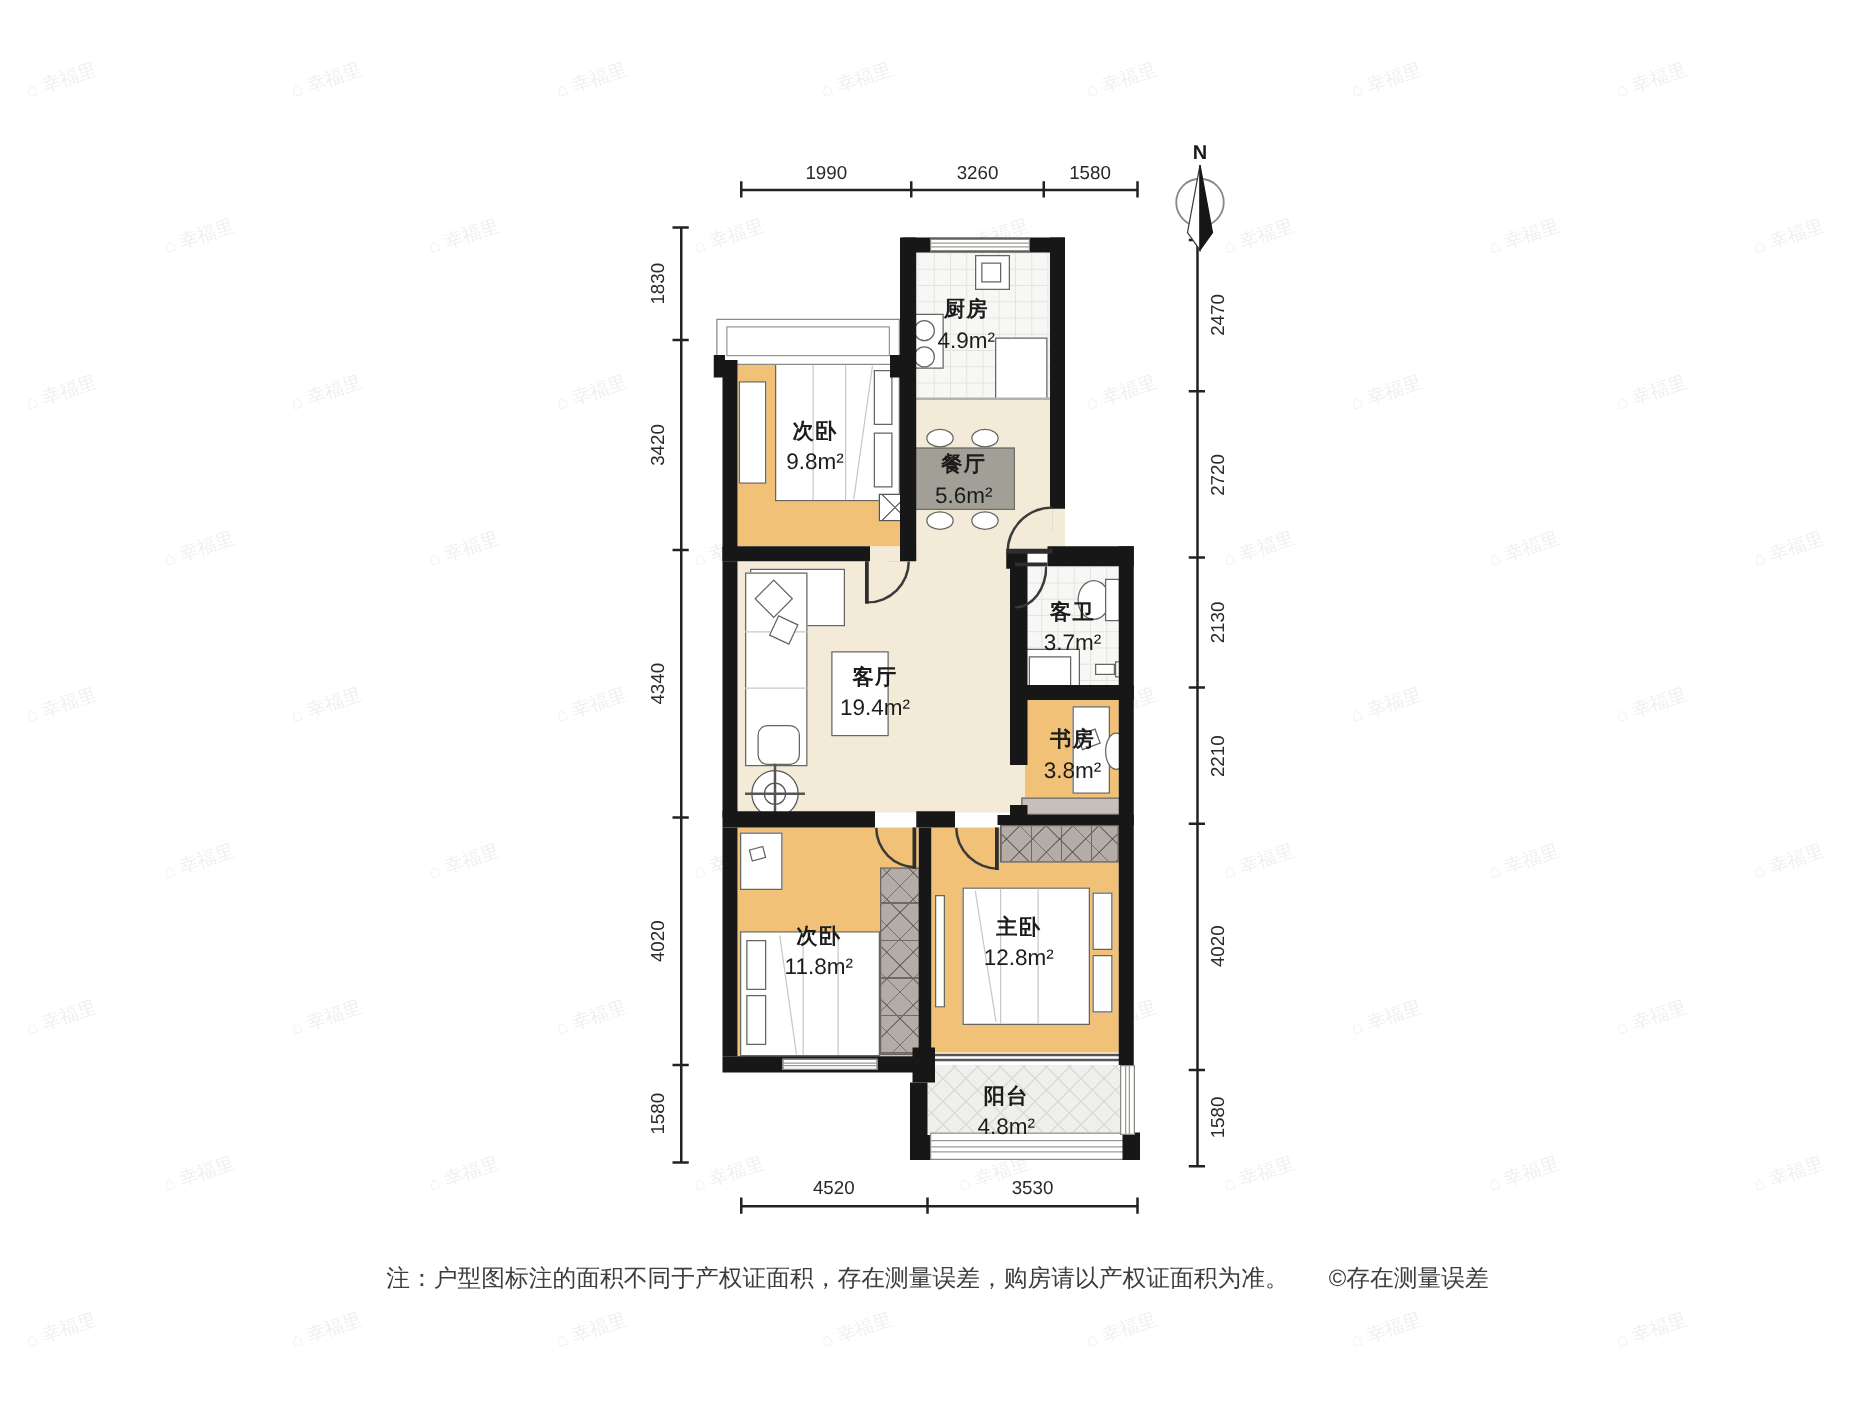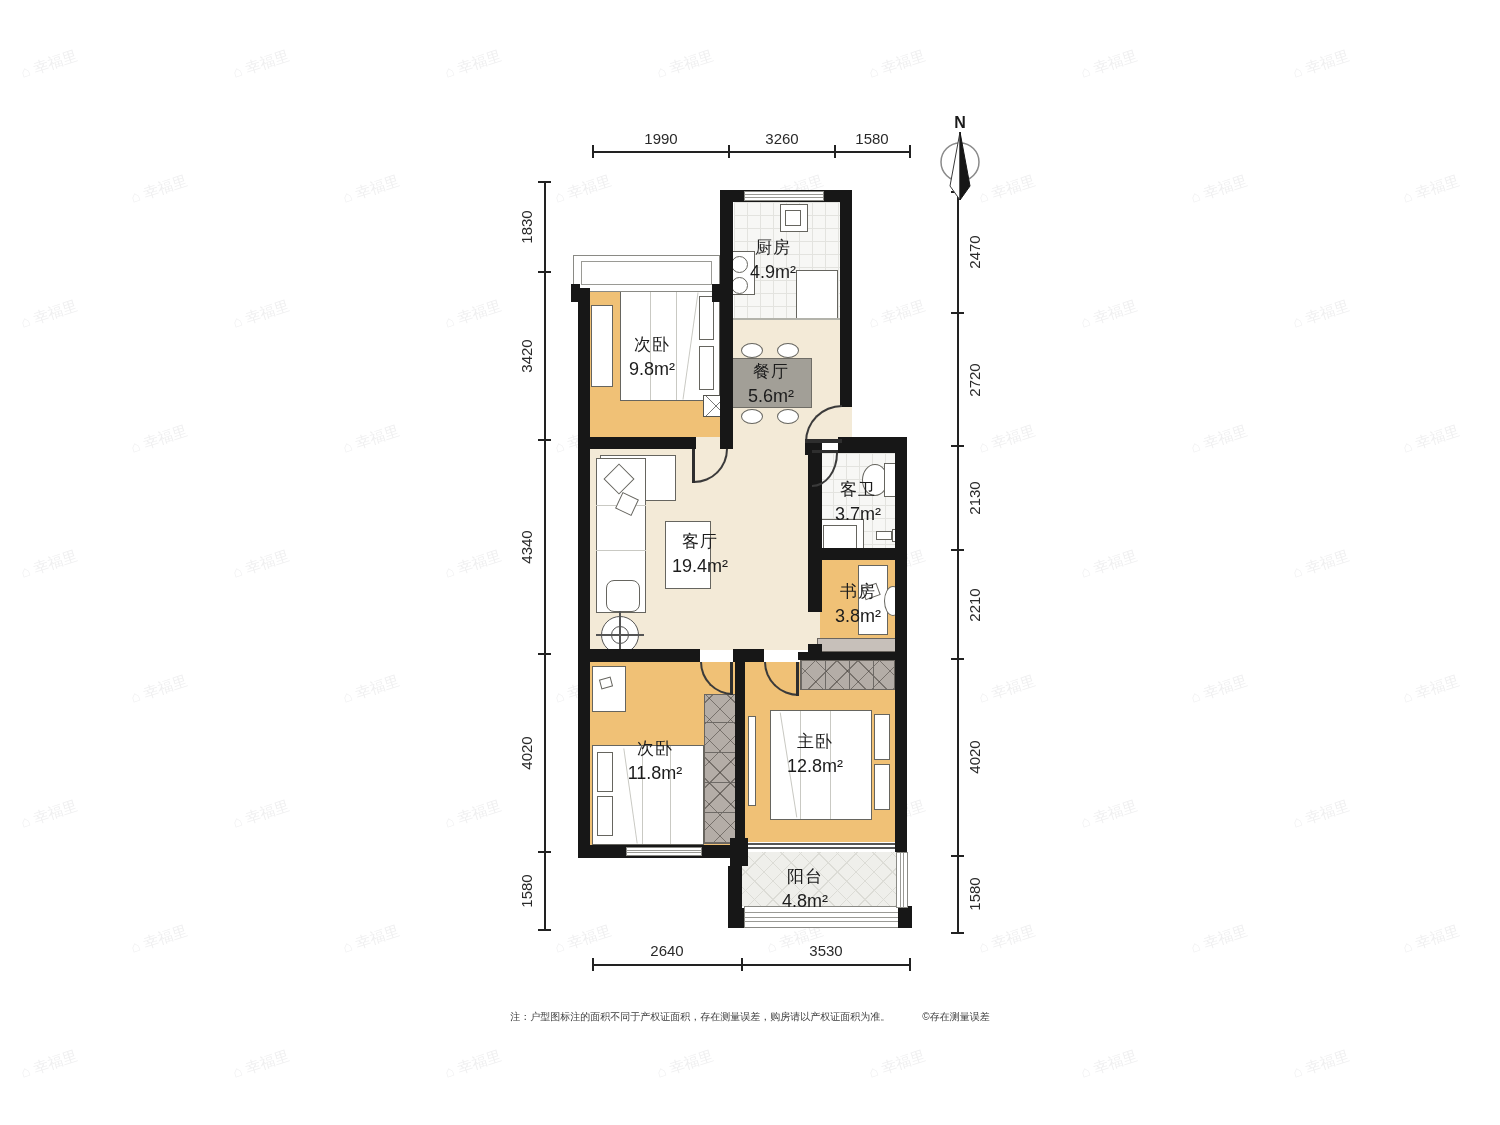--- a/index.html
+++ b/index.html
@@ -38,33 +38,33 @@
   .win-h3{background-image:linear-gradient(#9a9a95,#9a9a95),linear-gradient(#9a9a95,#9a9a95),linear-gradient(#9a9a95,#9a9a95);
      background-size:100% 1px;background-position:0 25%,0 50%,0 75%;background-repeat:no-repeat;}
   .win-v{position:absolute;background:#fff;border:1px solid #8a8a85;box-sizing:border-box;
      background-image:linear-gradient(90deg,#9a9a95,#9a9a95),linear-gradient(90deg,#9a9a95,#9a9a95);
      background-size:1px 100%;background-position:32% 0,66% 0;background-repeat:no-repeat;}
   
   .arc{position:absolute;box-sizing:border-box;border:0 solid #3a3a3a;background:transparent;}
   .leaf{position:absolute;background:#2e2e2e;}
   
   .rlabel{position:absolute;width:90px;text-align:center;color:#1c1c1c;line-height:1.35;}
-  .rname{font-size:17px;font-weight:400;letter-spacing:1px;}
+  .rname{font-size:17px;font-weight:700;letter-spacing:1px;}
   .rarea{font-size:18px;font-weight:500;}
   
   .dline{position:absolute;background:#222;}
   .tick{position:absolute;background:#222;}
   .dlab{position:absolute;font-size:15px;color:#2a2a2a;width:100px;text-align:center;}
   .dlabv{position:absolute;width:56px;height:18px;line-height:18px;font-size:15px;color:#2a2a2a;
          text-align:center;transform:rotate(-90deg);}
   
   .north-label{position:absolute;width:52px;text-align:center;font-size:16px;font-weight:bold;color:#1a1a1a;}
   
   .footer{position:absolute;left:0;top:1010px;width:100%;display:flex;justify-content:center;gap:32px;
-          font-size:10px;font-weight:500;color:#3d3d3d;}
+          font-size:19px;font-weight:500;color:#3d3d3d;}
 </style>
 </head>
 <body>
 
 <div class="canvas">
 
   <div style="position:absolute;inset:0;">
       <span class="wm" style="left: 20px; top: 55px;">⌂ 幸福里</span>
       <span class="wm" style="left: 232px; top: 55px;">⌂ 幸福里</span>
       <span class="wm" style="left: 444px; top: 55px;">⌂ 幸福里</span>
@@ -298,21 +298,21 @@
   <div class="tick" style="left:834px;top:145px;width:2px;height:13px;"></div>
   <div class="tick" style="left:909px;top:145px;width:2px;height:13px;"></div>
   <div class="dlab" style="left:611px;top:130px;">1990</div>
   <div class="dlab" style="left:732px;top:130px;">3260</div>
   <div class="dlab" style="left:822px;top:130px;">1580</div>
 
   <div class="dline" style="left:593px;top:964px;width:317px;height:2px;"></div>
   <div class="tick" style="left:592px;top:958px;width:2px;height:13px;"></div>
   <div class="tick" style="left:741px;top:958px;width:2px;height:13px;"></div>
   <div class="tick" style="left:909px;top:958px;width:2px;height:13px;"></div>
-  <div class="dlab" style="left:617px;top:942px;">2640</div>
+  <div class="dlab" style="left:617px;top:942px;">4520</div>
   <div class="dlab" style="left:776px;top:942px;">3530</div>
 
   <div class="dline" style="left:544px;top:182px;width:2px;height:748px;"></div>
   <div class="tick" style="left:538px;top:181px;width:13px;height:2px;"></div>
   <div class="tick" style="left:538px;top:271px;width:13px;height:2px;"></div>
   <div class="tick" style="left:538px;top:439px;width:13px;height:2px;"></div>
   <div class="tick" style="left:538px;top:653px;width:13px;height:2px;"></div>
   <div class="tick" style="left:538px;top:851px;width:13px;height:2px;"></div>
   <div class="tick" style="left:538px;top:929px;width:13px;height:2px;"></div>
   <div class="dlabv" style="left:499px;top:218px;">1830</div>

